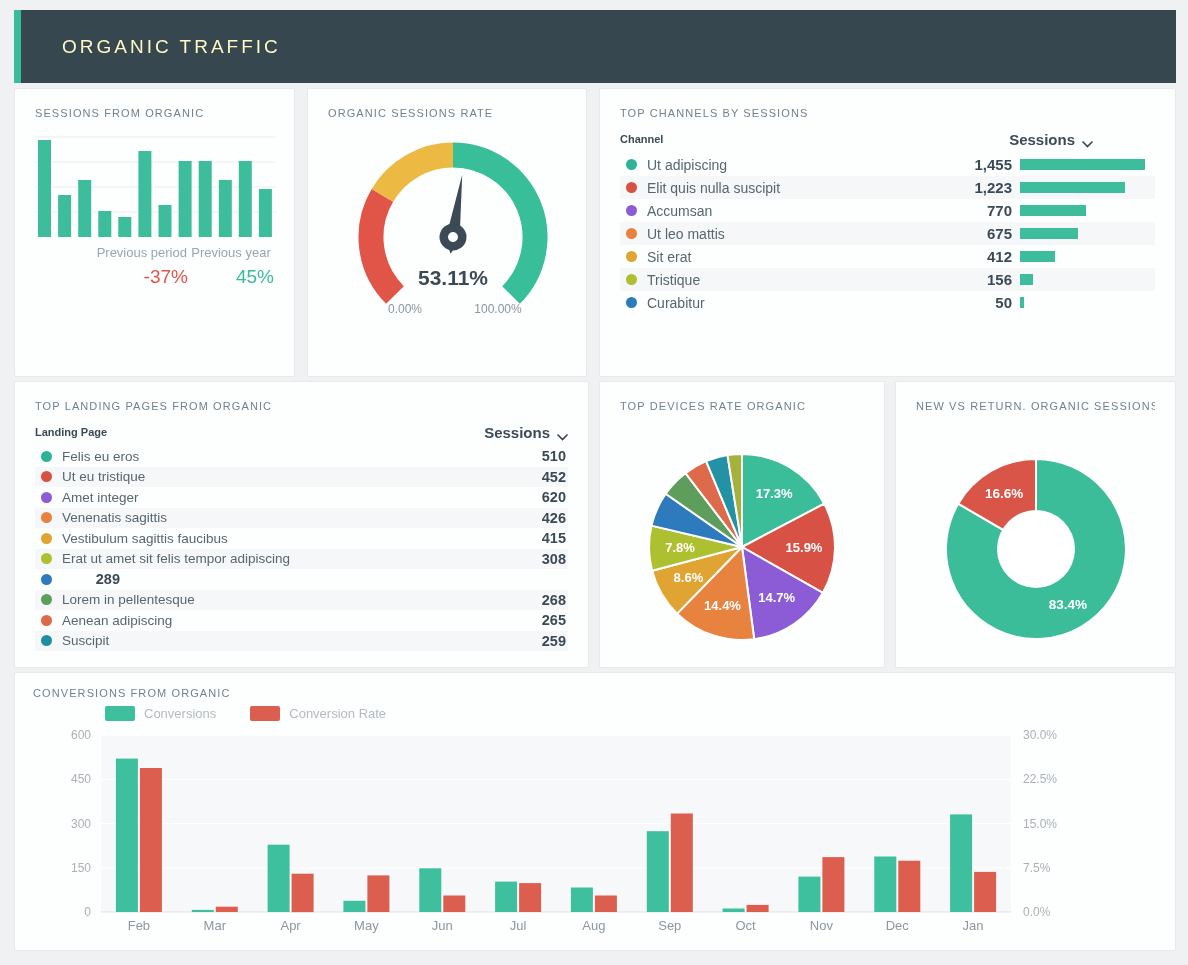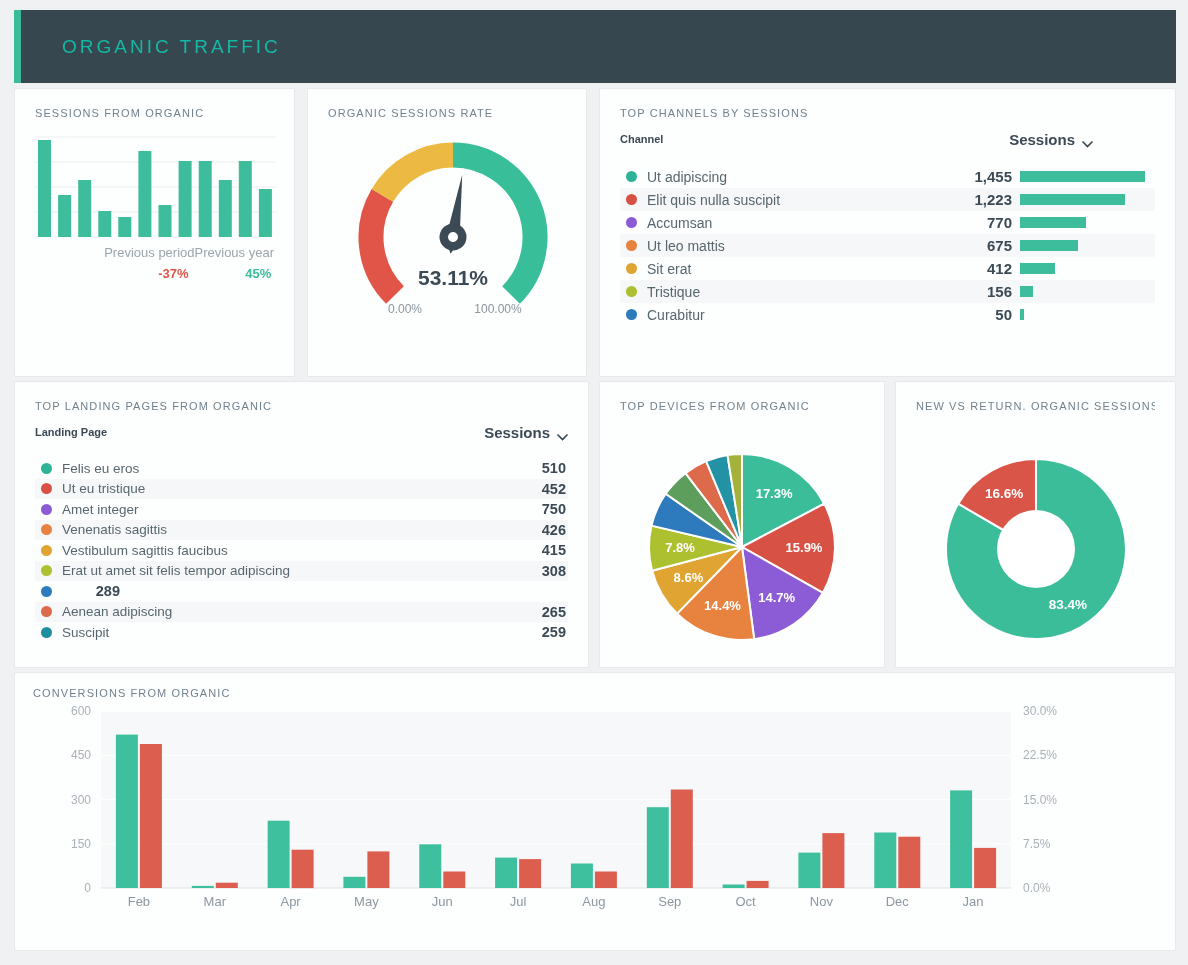--- a/index.html
+++ b/index.html
@@ -10,21 +10,21 @@
     color:#55656f;
   }
   .page{padding:10px 12px 0 14px;}
   
   .report-header{
     height:73px;background:#36474f;display:flex;align-items:center;
     border-left:7px solid #3abb99;
   }
   .report-header h1{
     margin:0 0 0 41px;font-size:19px;font-weight:400;letter-spacing:3px;
-    color:#14b8a6;
+    color:#fef9c3;
   }
   
   .row{display:flex;gap:12px;margin-top:5px;}
   .row2{gap:10px;margin-top:4px;}
   .row3{margin-top:4px;}
   .card{
     background:#fdfefe;border:1px solid #e7e9ea;border-radius:2px;
     box-sizing:border-box;padding:18px 20px;position:relative;overflow:hidden;
   }
   .r1{height:289px;}
@@ -41,31 +41,31 @@
     color:#71828e;white-space:nowrap;overflow:hidden;
   }
   
   .big-number{
     text-align:center;font-size:40px;color:#4d5c68;margin-top:12px;letter-spacing:1px;
   }
   #mini-bars{display:block;margin-top:14px;}
   .compare{display:flex;justify-content:flex-end;margin-top:6px;}
   .compare-col{display:flex;flex-direction:column;align-items:center;gap:6px;}
   .compare-label{font-size:13px;color:#9ba6ad;}
-  .compare-value{font-size:13px;font-weight:bold;margin-left:48px;}
+  .compare-value{font-size:19px;font-weight:normal;margin-left:48px;}
   .compare-value.neg{color:#e2544a;}
   .compare-value.pos{color:#3bbd9a;}
   
   #gauge-svg{display:block;margin:6px auto 0;}
   
   .t-head{display:flex;align-items:center;margin-top:8px;height:24px;}
   .t-head-label{font-size:11px;font-weight:bold;color:#3b4a55;flex:1;}
   .t-head-right{display:flex;align-items:flex-end;gap:7px;font-size:15px;font-weight:bold;color:#3b4a55;cursor:pointer;}
   .card-c .t-head-right{padding-right:62px;}
-  .rows{margin-top:14px;}
+  .rows{margin-top:2px;}
   .t-row{display:flex;align-items:center;height:23px;padding:0 2px 0 6px;}
   .card-d .t-row{height:20.5px;}
   .rows .t-row:nth-child(even){background:#f6f7f8;}
   .dot{width:11px;height:11px;border-radius:50%;flex:0 0 auto;margin-right:10px;}
   .t-label{flex:1;font-size:14px;color:#57676f;white-space:nowrap;overflow:hidden;}
   .card-d .t-label{font-size:13.5px;}
   .t-value{width:58px;text-align:right;font-size:15px;font-weight:bold;color:#3b4a55;}
   .card-d .t-value{font-size:14.5px;}
   .bar-box{width:133px;margin-left:8px;display:flex;}
   .bar-fill{display:block;height:11px;background:#3dbd9b;}
@@ -233,21 +233,21 @@
             <span class="t-value">510</span>
           </div>
           <div class="t-row">
             <span class="dot" style="background: rgb(216, 81, 69);"></span>
             <span class="t-label">Ut eu tristique</span>
             <span class="t-value">452</span>
           </div>
           <div class="t-row">
             <span class="dot" style="background: rgb(139, 92, 214);"></span>
             <span class="t-label">Amet integer</span>
-            <span class="t-value">750</span>
+            <span class="t-value">620</span>
           </div>
           <div class="t-row">
             <span class="dot" style="background: rgb(232, 130, 63);"></span>
             <span class="t-label">Venenatis sagittis</span>
             <span class="t-value">426</span>
           </div>
           <div class="t-row">
             <span class="dot" style="background: rgb(223, 164, 49);"></span>
             <span class="t-label">Vestibulum sagittis faucibus</span>
             <span class="t-value">415</span>
@@ -255,34 +255,39 @@
           <div class="t-row">
             <span class="dot" style="background: rgb(173, 192, 47);"></span>
             <span class="t-label">Erat ut amet sit felis tempor adipiscing</span>
             <span class="t-value">308</span>
           </div>
           <div class="t-row">
             <span class="dot" style="background: rgb(45, 122, 188);"></span>
             <span class="t-value">289</span>
           </div>
           <div class="t-row">
+            <span class="dot" style="background: rgb(93, 158, 92);"></span>
+            <span class="t-label">Lorem in pellentesque</span>
+            <span class="t-value">268</span>
+          </div>
+          <div class="t-row">
             <span class="dot" style="background: rgb(221, 106, 74);"></span>
             <span class="t-label">Aenean adipiscing</span>
             <span class="t-value">265</span>
           </div>
           <div class="t-row">
             <span class="dot" style="background: rgb(31, 142, 161);"></span>
             <span class="t-label">Suscipit</span>
             <span class="t-value">259</span>
           </div>
         </div>
     </section>
 
     <section class="card r2 card-e">
-      <h2 class="card-title">TOP DEVICES FROM ORGANIC</h2>
+      <h2 class="card-title">TOP DEVICES RATE ORGANIC</h2>
       <svg id="pie-svg" width="236" height="236">
           <path d="M118,118 L118.0,25.0 A93,93 0 0 1 200.3,74.7 Z" fill="#3bbd9a" stroke="#ffffff" stroke-width="2" stroke-linejoin="round"></path>
           <path d="M118,118 L200.3,74.7 A93,93 0 0 1 198.9,163.8 Z" fill="#d85145" stroke="#ffffff" stroke-width="2" stroke-linejoin="round"></path>
           <path d="M118,118 L198.9,163.8 A93,93 0 0 1 130.2,210.2 Z" fill="#8b5cd6" stroke="#ffffff" stroke-width="2" stroke-linejoin="round"></path>
           <path d="M118,118 L130.2,210.2 A93,93 0 0 1 53.1,184.6 Z" fill="#e8823f" stroke="#ffffff" stroke-width="2" stroke-linejoin="round"></path>
           <path d="M118,118 L53.1,184.6 A93,93 0 0 1 28.1,141.7 Z" fill="#dfa431" stroke="#ffffff" stroke-width="2" stroke-linejoin="round"></path>
           <path d="M118,118 L28.1,141.7 A93,93 0 0 1 27.5,96.6 Z" fill="#adc02f" stroke="#ffffff" stroke-width="2" stroke-linejoin="round"></path>
           <path d="M118,118 L27.5,96.6 A93,93 0 0 1 41.7,64.8 Z" fill="#2d7abc" stroke="#ffffff" stroke-width="2" stroke-linejoin="round"></path>
           <path d="M118,118 L41.7,64.8 A93,93 0 0 1 61.5,44.2 Z" fill="#5d9e5c" stroke="#ffffff" stroke-width="2" stroke-linejoin="round"></path>
           <path d="M118,118 L61.5,44.2 A93,93 0 0 1 82.1,32.2 Z" fill="#dd6a4a" stroke="#ffffff" stroke-width="2" stroke-linejoin="round"></path>
@@ -306,20 +311,30 @@
           <text x="147.9" y="175.5" font-size="13.5" fill="#ffffff" text-anchor="middle" font-weight="bold">83.4%</text>
           <text x="84.1" y="64.5" font-size="13.5" fill="#ffffff" text-anchor="middle" font-weight="bold">16.6%</text>
         </svg>
     </section>
 
   </div>
 
   <div class="row row3">
     <section class="card card-g">
       <h2 class="card-title">CONVERSIONS FROM ORGANIC</h2>
+      <div class="legend">
+        <span class="legend-item">
+          <span class="swatch" style="background: rgb(62, 191, 158);"></span>
+          <span class="legend-label">Conversions</span>
+        </span>
+        <span class="legend-item">
+          <span class="swatch" style="background: rgb(220, 94, 79);"></span>
+          <span class="legend-label">Conversion Rate</span>
+        </span>
+      </div>
       <svg id="conv-svg" width="1126" height="212">
           <rect x="68" y="10" width="910" height="177" fill="#f7f8f9"></rect>
           <line x1="68" x2="978" y1="10" y2="10" stroke="#ffffff" stroke-width="1"></line>
           <text x="58" y="14" font-size="12" fill="#a9b1b7" text-anchor="end">600</text>
           <text x="990" y="14" font-size="12" fill="#a9b1b7" text-anchor="start">30.0%</text>
           <line x1="68" x2="978" y1="54.25" y2="54.25" stroke="#ffffff" stroke-width="1"></line>
           <text x="58" y="58.25" font-size="12" fill="#a9b1b7" text-anchor="end">450</text>
           <text x="990" y="58.25" font-size="12" fill="#a9b1b7" text-anchor="start">22.5%</text>
           <line x1="68" x2="978" y1="98.5" y2="98.5" stroke="#ffffff" stroke-width="1"></line>
           <text x="58" y="102.5" font-size="12" fill="#a9b1b7" text-anchor="end">300</text>

